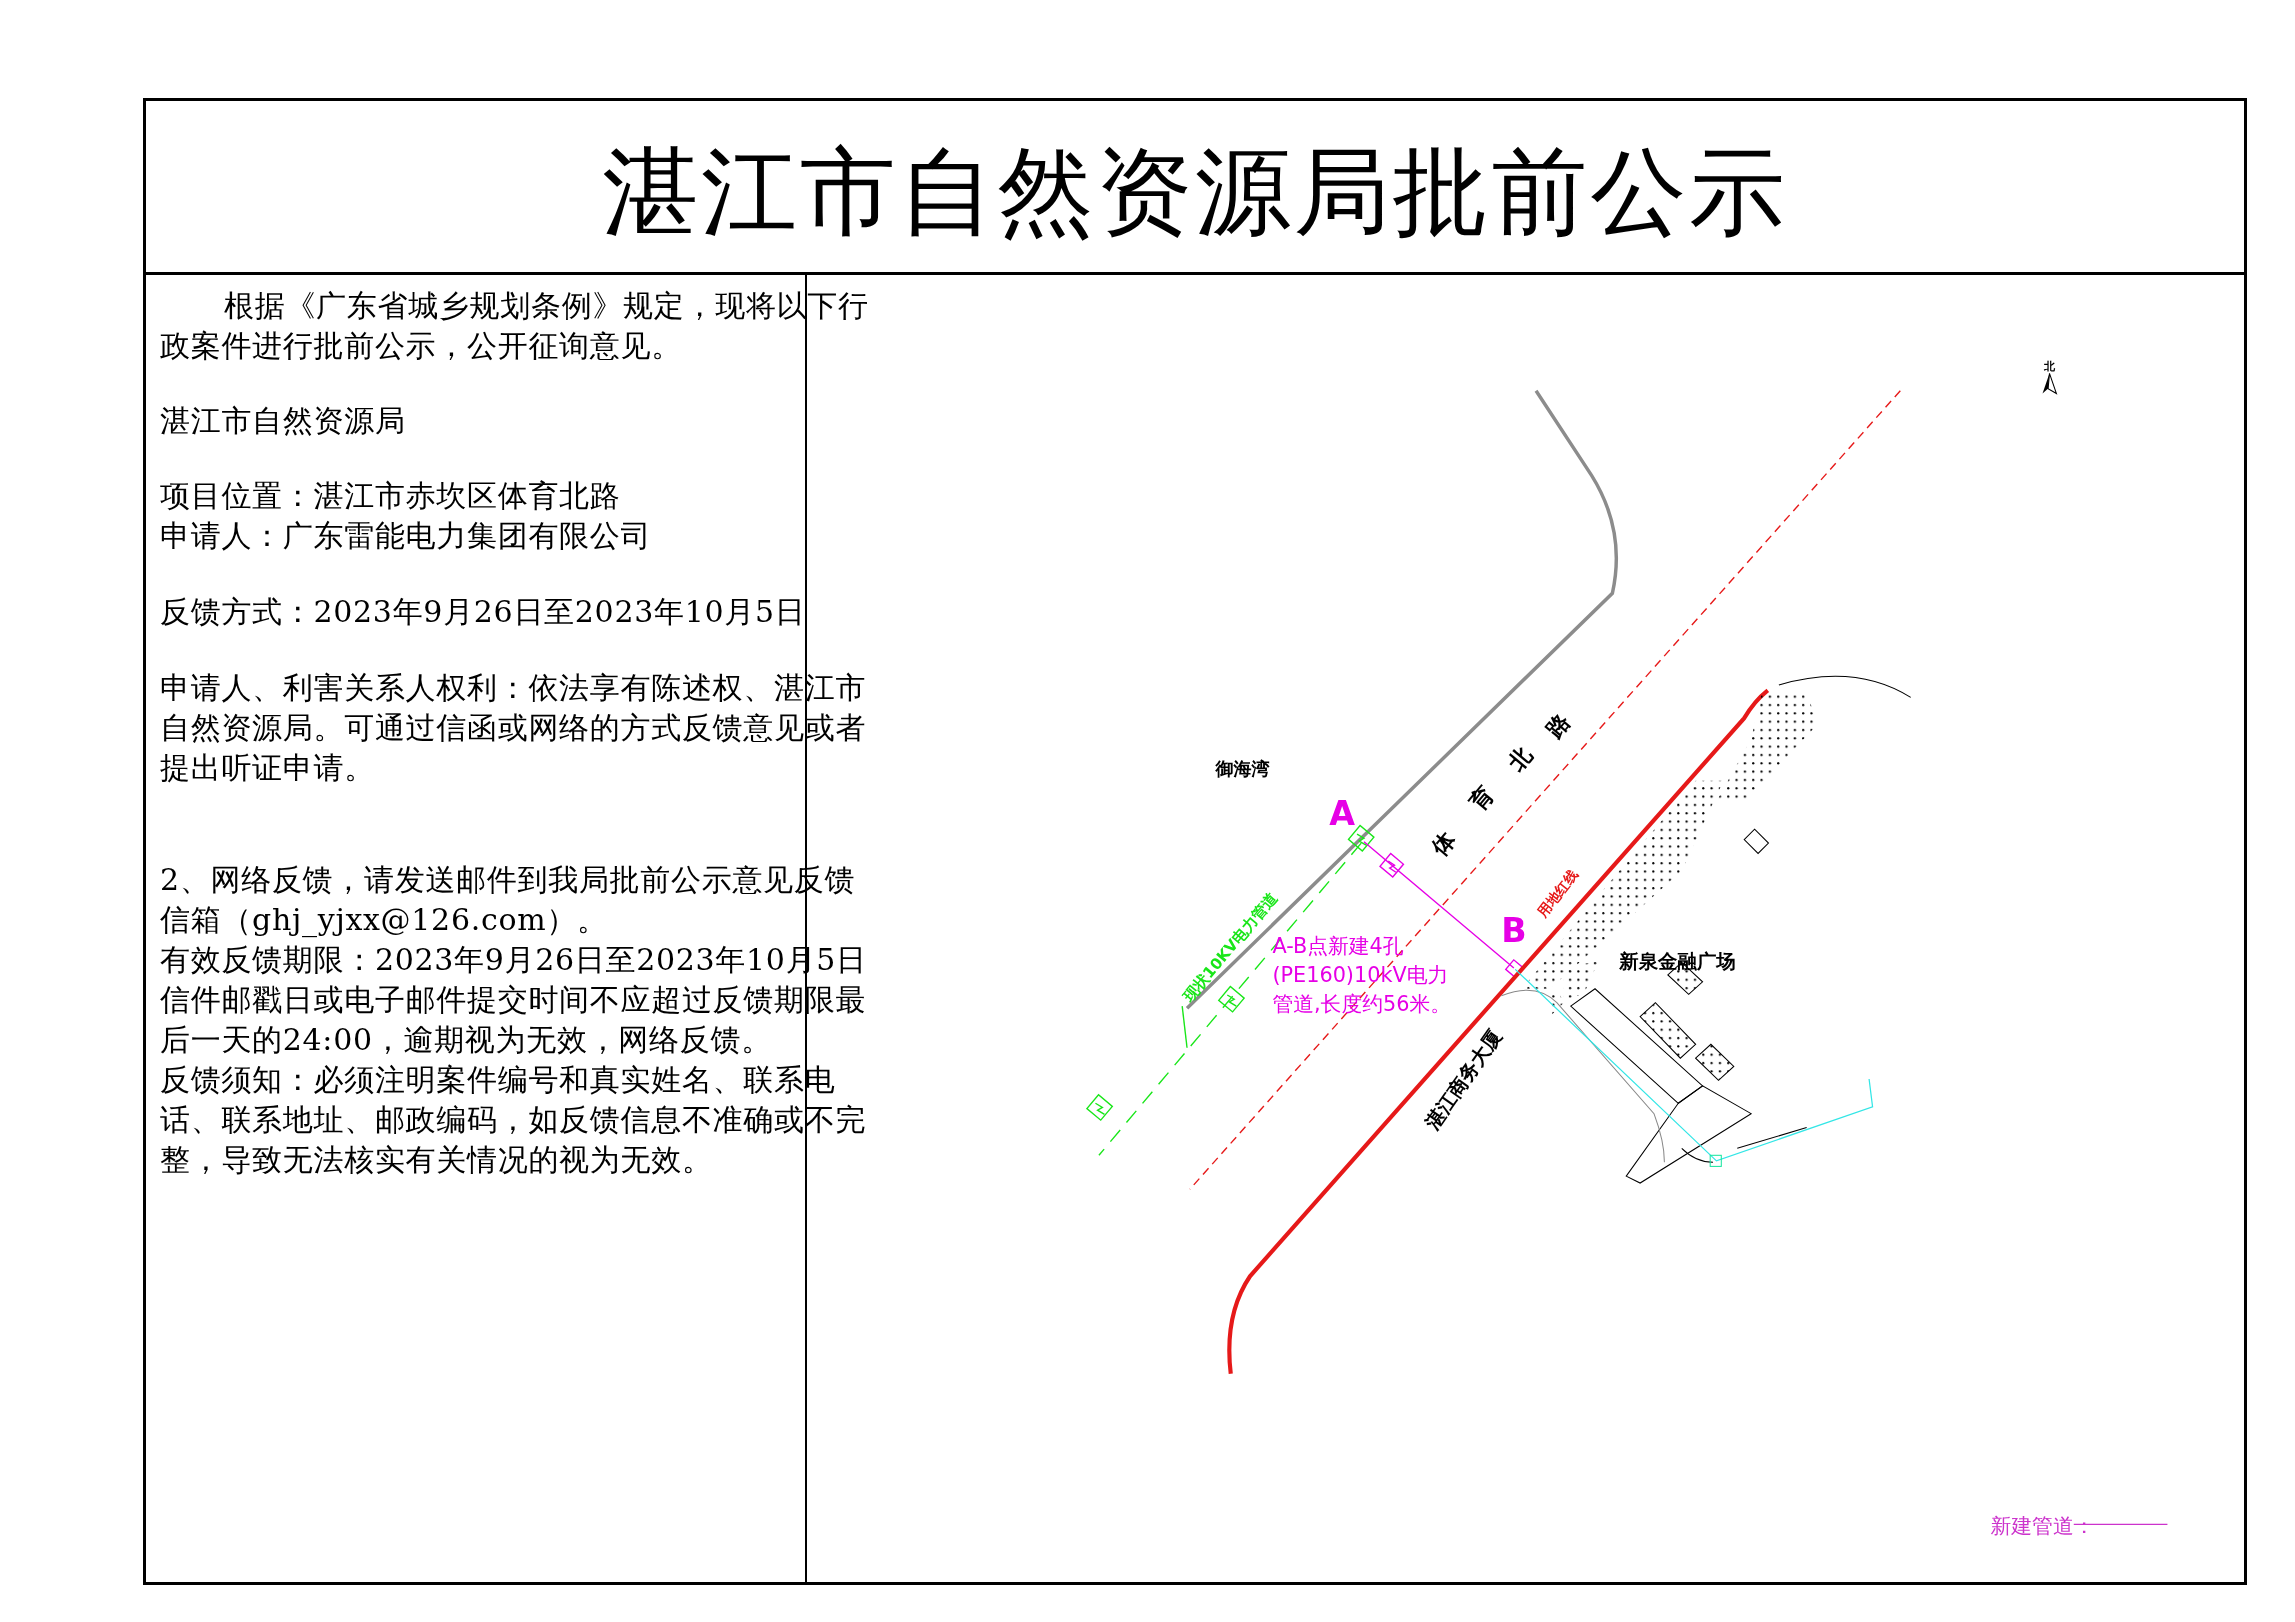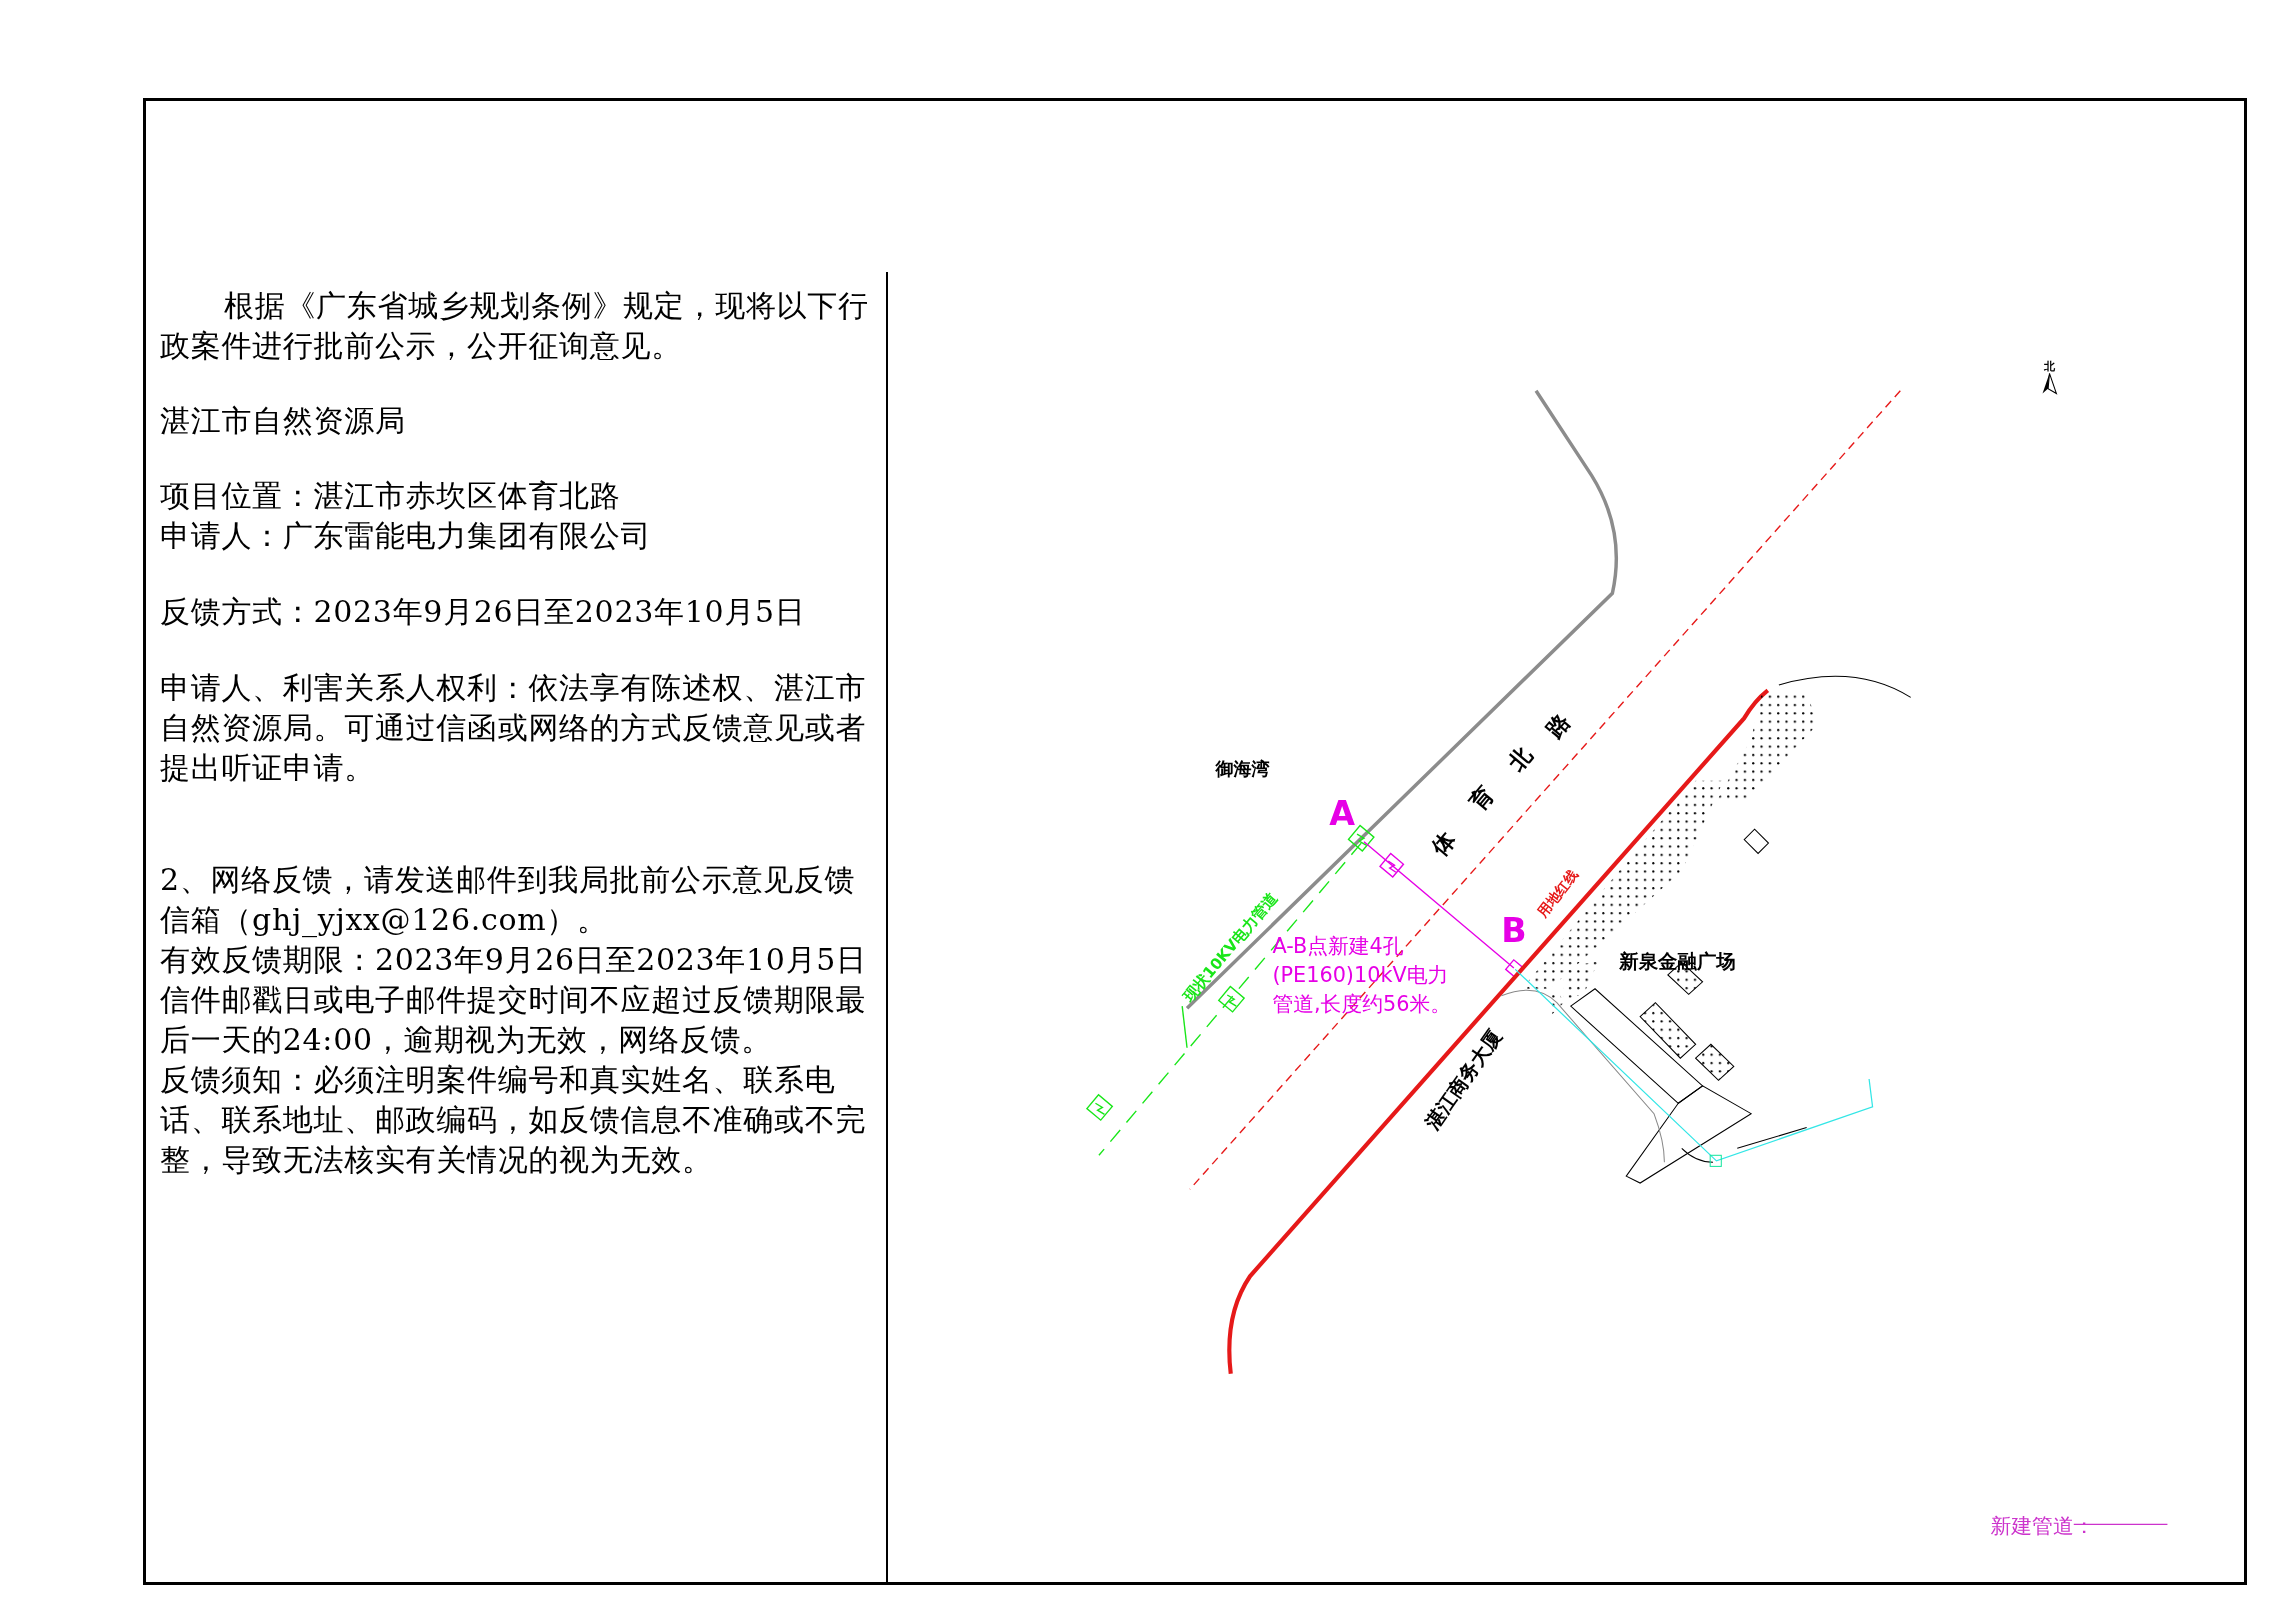--- a/index.html
+++ b/index.html
@@ -4,35 +4,38 @@
 <style>
   html, body { margin:0; padding:0; background:#ffffff; }
   body { width:2295px; height:1623px; position:relative; overflow:hidden;
          font-family:"DejaVu Serif","Liberation Serif",serif; color:#000; }
   .frame { position:absolute; left:143px; top:98px; width:2104px; height:1487px;
            border:3.5px solid #000; box-sizing:border-box; }
   .header { position:absolute; left:0; top:0; right:0; height:171px;
             border-bottom:3.5px solid #000; display:flex; align-items:center; justify-content:center; }
   .title { font-family:"DejaVu Serif","Liberation Serif",serif; font-size:96px; letter-spacing:2.8px;
            line-height:1; margin-top:11px; }
-  .left { position:absolute; left:0; top:171px; width:742px; bottom:0;
+  .left { position:absolute; left:0; top:171px; width:661px; bottom:0;
           border-right:2.8px solid #000; box-sizing:border-box; padding:14px 0 12px 14px; }
   .right { position:absolute; left:742px; top:171px; right:0; bottom:0; }
   .para { font-size:30px; line-height:40px; margin:0; width:721px; letter-spacing:0.7px; }
   .indent { text-indent:64px; }
   .sign { text-align:left; padding-right:21px; }
   .sign2 { text-align:right; padding-right:35px; }
   .gap { height:36px; }
   .gap-s { height:35px; }
   svg text { font-family:"DejaVu Sans","Liberation Sans",sans-serif; }
 </style>
 </head>
 <body>
 
 <div class="frame">
+  <div class="header">
+    <div class="title">湛江市自然资源局批前公示</div>
+  </div>
 
   <div class="left">
     <p class="para indent">根据《广东省城乡规划条例》规定，现将以下行政案件进行批前公示，公开征询意见。</p>
     <div class="gap-s"></div>
     <p class="para sign">湛江市自然资源局</p>
     <div class="gap-s"></div>
     <p class="para">项目位置：湛江市赤坎区体育北路</p>
     <p class="para">申请人：广东雷能电力集团有限公司</p>
     <div class="gap"></div>
     <p class="para">反馈方式：2023年9月26日至2023年10月5日</p>

